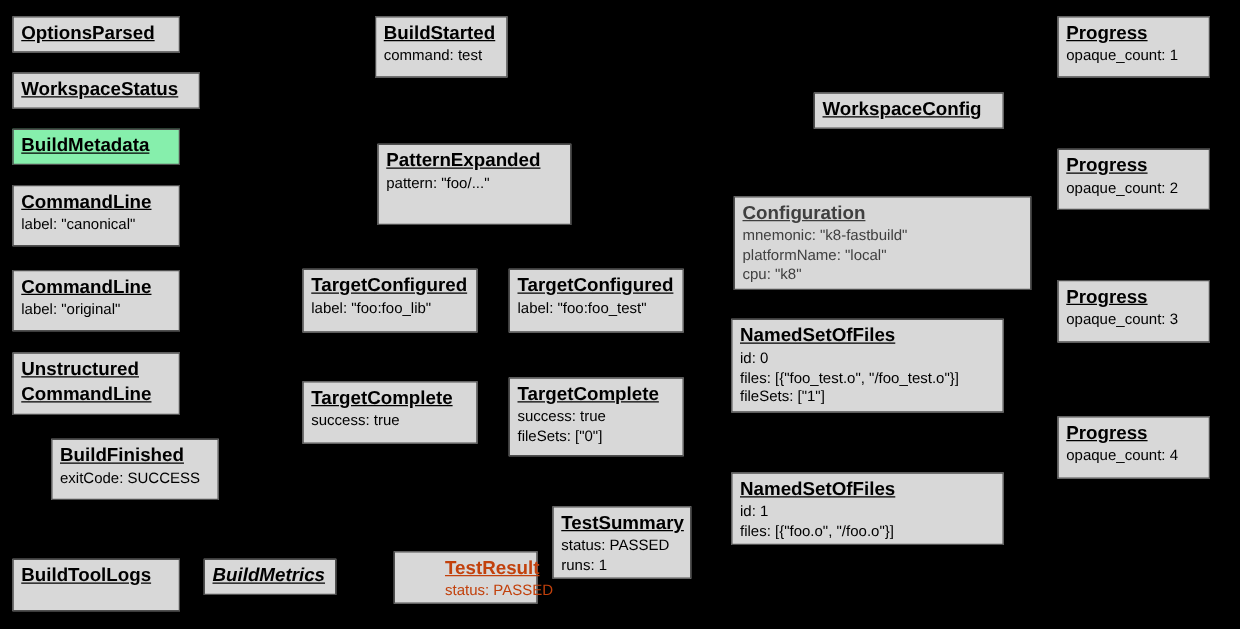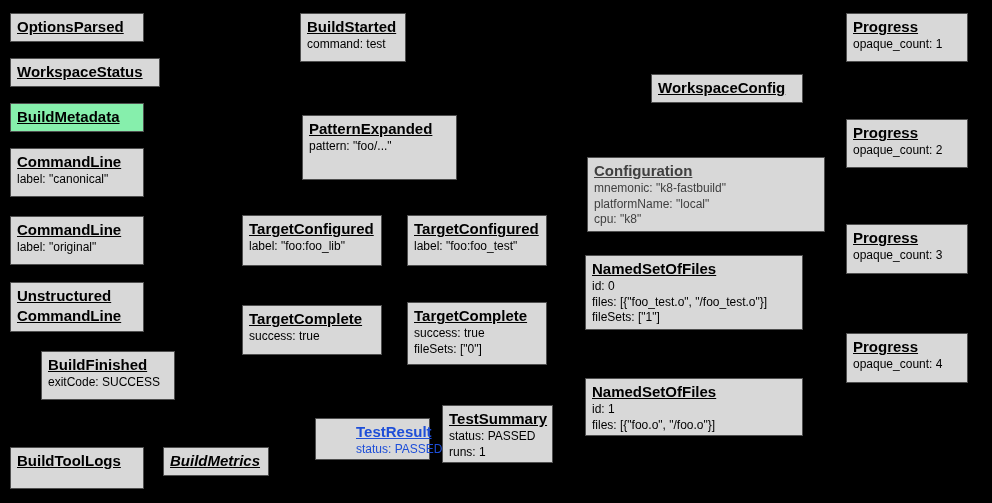--- a/index.html
+++ b/index.html
@@ -85,21 +85,21 @@
     </div>
     <div class="node" style="left: 242px; top: 305px; width: 140px; height: 50px; background: rgb(216, 216, 216); border-color: rgb(79, 79, 79); color: rgb(0, 0, 0);">
       <div class="node-title"><span>TargetComplete</span></div>
       <div class="node-field">success: true</div>
     </div>
     <div class="node" style="left: 407px; top: 302px; width: 140px; height: 63px; background: rgb(216, 216, 216); border-color: rgb(79, 79, 79); color: rgb(0, 0, 0);">
       <div class="node-title"><span>TargetComplete</span></div>
       <div class="node-field">success: true</div>
       <div class="node-field">fileSets: ["0"]</div>
     </div>
-    <div class="node" style="left: 315px; top: 418px; width: 115px; height: 42px; background: rgb(216, 216, 216); border-color: rgb(79, 79, 79); color: #1d4ed8; padding-left: 40px;">
+    <div class="node" style="left: 315px; top: 441px; width: 115px; height: 42px; background: rgb(216, 216, 216); border-color: rgb(79, 79, 79); color: #c2410c; padding-left: 40px;">
       <div class="node-title"><span>TestResult</span></div>
       <div class="node-field">status: PASSED</div>
     </div>
     <div class="node" style="left: 442px; top: 405px; width: 111px; height: 58px; background: rgb(216, 216, 216); border-color: rgb(79, 79, 79); color: rgb(0, 0, 0);">
       <div class="node-title"><span>TestSummary</span></div>
       <div class="node-field">status: PASSED</div>
       <div class="node-field">runs: 1</div>
     </div>
     <div class="node" style="left: 651px; top: 74px; width: 152px; height: 29px; background: rgb(216, 216, 216); border-color: rgb(79, 79, 79); color: rgb(0, 0, 0);">
       <div class="node-title"><span>WorkspaceConfig</span></div>

